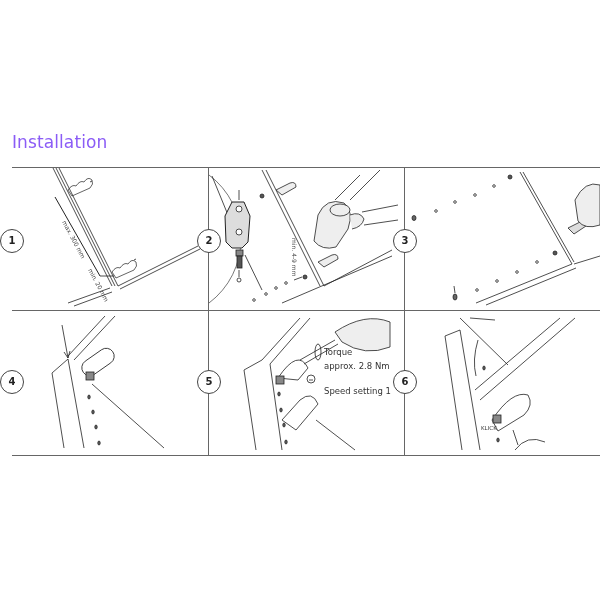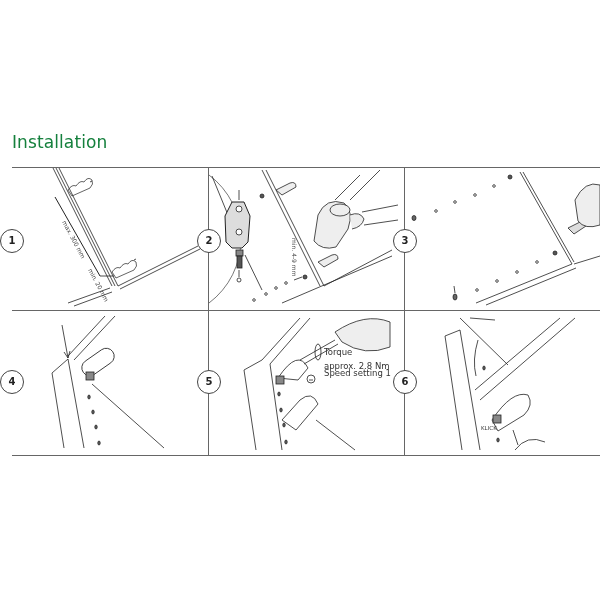--- a/index.html
+++ b/index.html
@@ -1,17 +1,17 @@
 <!DOCTYPE html>
 <html><head>
   <meta charset="utf-8">
   <style>
     html, body { margin: 0; padding: 0; background: #ffffff; }
     body { width: 600px; height: 600px; position: relative; overflow: hidden; font-family: "Liberation Sans", sans-serif; }
-    .title { position: absolute; left: 12px; top: 132px; font-size: 17px; color: #15803d; font-family: "DejaVu Sans", sans-serif; font-weight: normal; letter-spacing: 0.1px; }
+    .title { position: absolute; left: 12px; top: 132px; font-size: 17px; color: #8b5cf6; font-family: "DejaVu Sans", sans-serif; font-weight: normal; letter-spacing: 0.1px; }
     .grid { position: absolute; left: 0; top: 0; width: 600px; height: 600px; }
     .step { position: absolute; width: 22px; height: 22px; border: 1px solid #444; border-radius: 50%; background: #fff; font-size: 10px; font-weight: bold; color: #222; text-align: center; line-height: 22px; font-family: "DejaVu Sans", sans-serif; }
     .label { position: absolute; font-family: "DejaVu Sans", sans-serif; color: #333; white-space: nowrap; }
     .note { font-size: 8.5px; }
     .click { font-size: 5.5px; color: #333; }
   </style>
 </head>
 <body>
 
 <div class="title">Installation</div>
@@ -164,15 +164,15 @@
 
 <div class="step" style="left:0px; top:229px;">1</div>
 <div class="step" style="left:197px; top:229px;">2</div>
 <div class="step" style="left:393px; top:229px;">3</div>
 <div class="step" style="left:0px; top:370px;">4</div>
 <div class="step" style="left:197px; top:370px;">5</div>
 <div class="step" style="left:393px; top:370px;">6</div>
 
 <div class="label note" style="left:324px; top:347px;">Torque</div>
 <div class="label note" style="left:324px; top:361px;">approx. 2.8 Nm</div>
-<div class="label note" style="left:324px; top:368px;">Speed setting 1</div>
+<div class="label note" style="left:324px; top:386px;">Speed setting 1</div>
 
 <div class="label click" style="left:481px; top:425px;">KLICK</div>
 
 </body></html>

